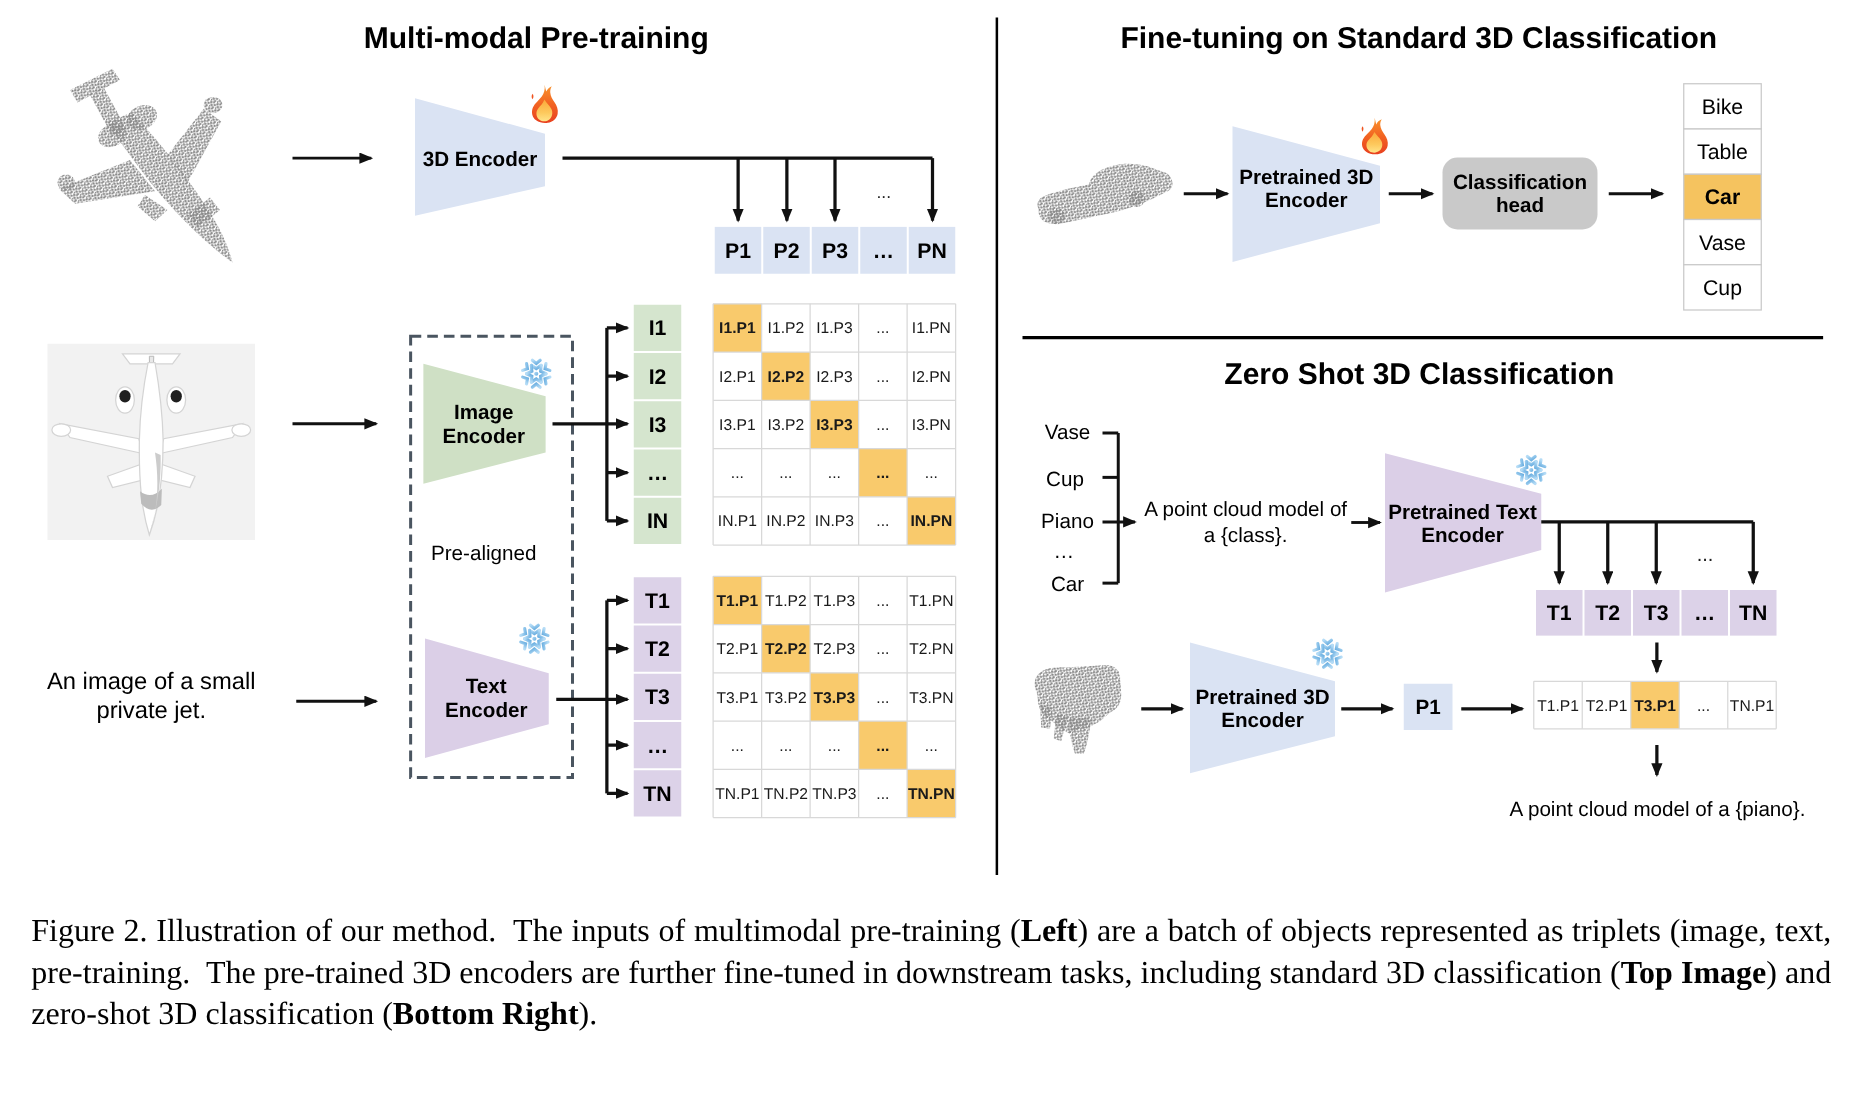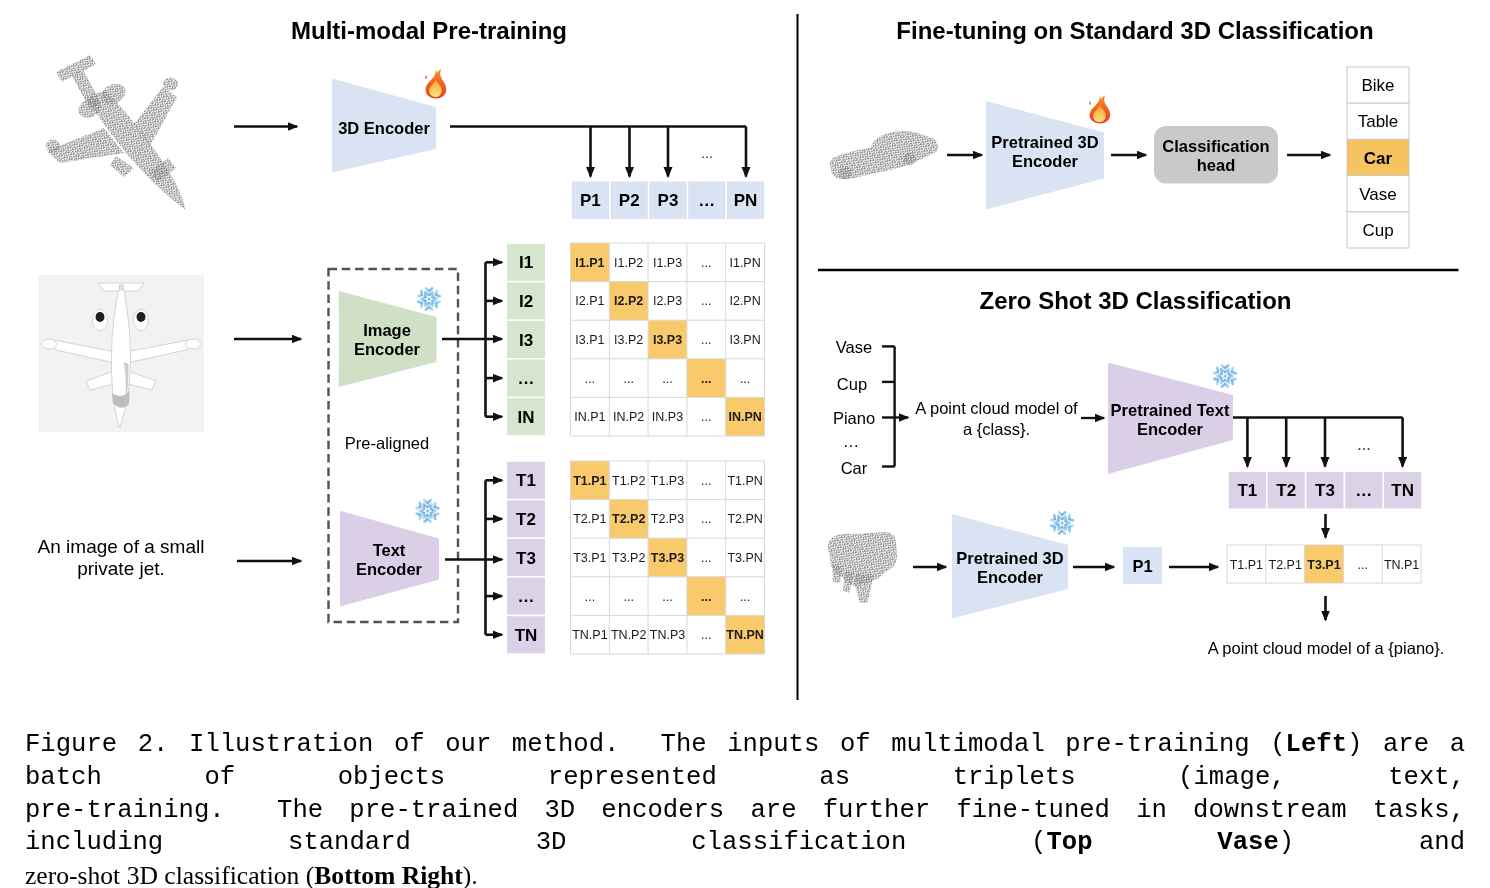--- a/index.html
+++ b/index.html
@@ -1,17 +1,17 @@
 <!DOCTYPE html>
 <html><head><meta charset="utf-8">
 <style>
 html,body{margin:0;padding:0;background:#fff;}
 #page{position:relative;width:1490px;height:888px;overflow:hidden;font-family:"Liberation Sans",sans-serif;}
 #cap{position:absolute;left:25px;top:729px;width:1440px;font-family:"Liberation Serif",serif;font-size:25.6px;line-height:32.8px;color:#000;}
-#cap .j{text-align:justify;text-align-last:justify;font-family:Liberation Mono, monospace;}
+#cap .j{text-align:justify;text-align-last:justify;}
 </style></head>
 <body>
 <div id="page">
 <svg width="1490" height="888" viewBox="0 0 1490 888" font-family="Liberation Sans, sans-serif" style="position:absolute;left:0;top:0">
 <defs>
 <marker id="ah" markerUnits="userSpaceOnUse" markerWidth="12" markerHeight="10" refX="9.5" refY="4.5" orient="auto">
           <path d="M0,0 L11,4.5 L0,9 Z" fill="#111111"></path>
         </marker>
 <pattern id="st" width="5.3" height="5.3" patternUnits="userSpaceOnUse" patternTransform="rotate(19)">
  <circle cx="0.8" cy="1.0" r="1.0" fill="#8a8a8a"></circle>
@@ -446,15 +446,15 @@
         <text x="1246.4" y="564.5" font-size="12.5" fill="#1a1a1a" text-anchor="middle" dominant-baseline="central">T1.P1</text>
         <text x="1285.2" y="564.5" font-size="12.5" fill="#1a1a1a" text-anchor="middle" dominant-baseline="central">T2.P1</text>
         <text x="1324.0" y="564.5" font-size="12.5" font-weight="bold" fill="#1a1a1a" text-anchor="middle" dominant-baseline="central">T3.P1</text>
         <text x="1362.8000000000002" y="564.5" font-size="12.5" fill="#1a1a1a" text-anchor="middle" dominant-baseline="central">...</text>
         <text x="1401.6000000000001" y="564.5" font-size="12.5" fill="#1a1a1a" text-anchor="middle" dominant-baseline="central">TN.P1</text>
         <text x="1326" y="648" font-size="16.5" fill="#000" text-anchor="middle" dominant-baseline="central">A point cloud model of a {piano}.</text>
 </g>
     </svg>
 <div id="cap">
       <div class="j">Figure 2. Illustration of our method.&nbsp; The inputs of multimodal pre-training (<b>Left</b>) are a batch of objects represented as triplets (image, text,</div>
-      <div class="j">pre-training.&nbsp; The pre-trained 3D encoders are further fine-tuned in downstream tasks, including standard 3D classification (<b>Top Vase</b>) and</div>
+      <div class="j">pre-training.&nbsp; The pre-trained 3D encoders are further fine-tuned in downstream tasks, including standard 3D classification (<b>Top Image</b>) and</div>
       <div>zero-shot 3D classification (<b>Bottom Right</b>).</div>
     </div>
 </div>
 </body></html>

